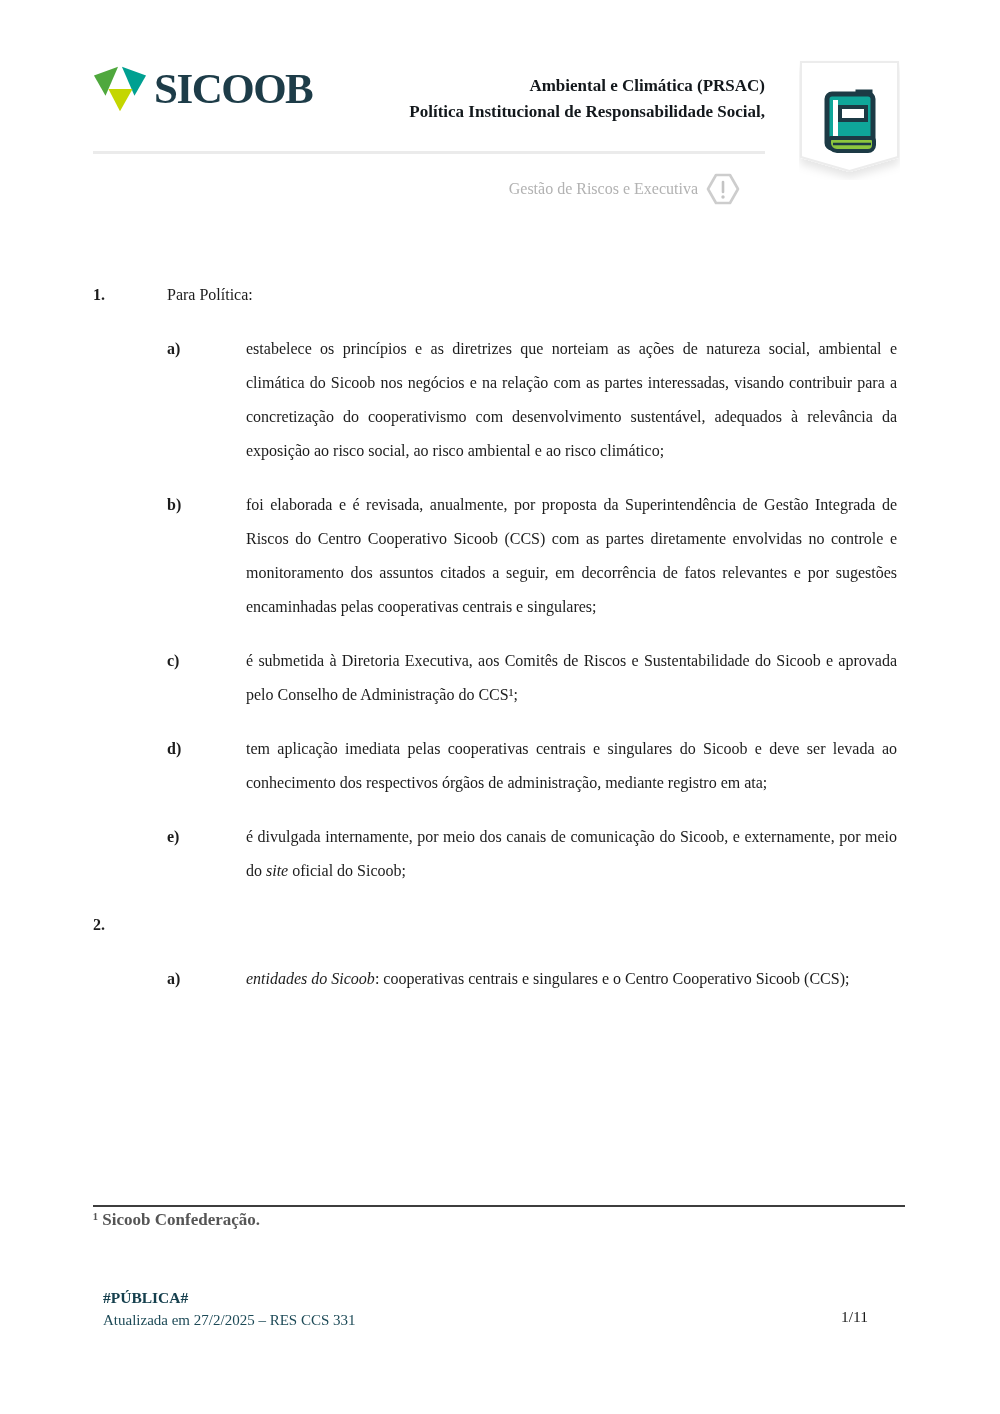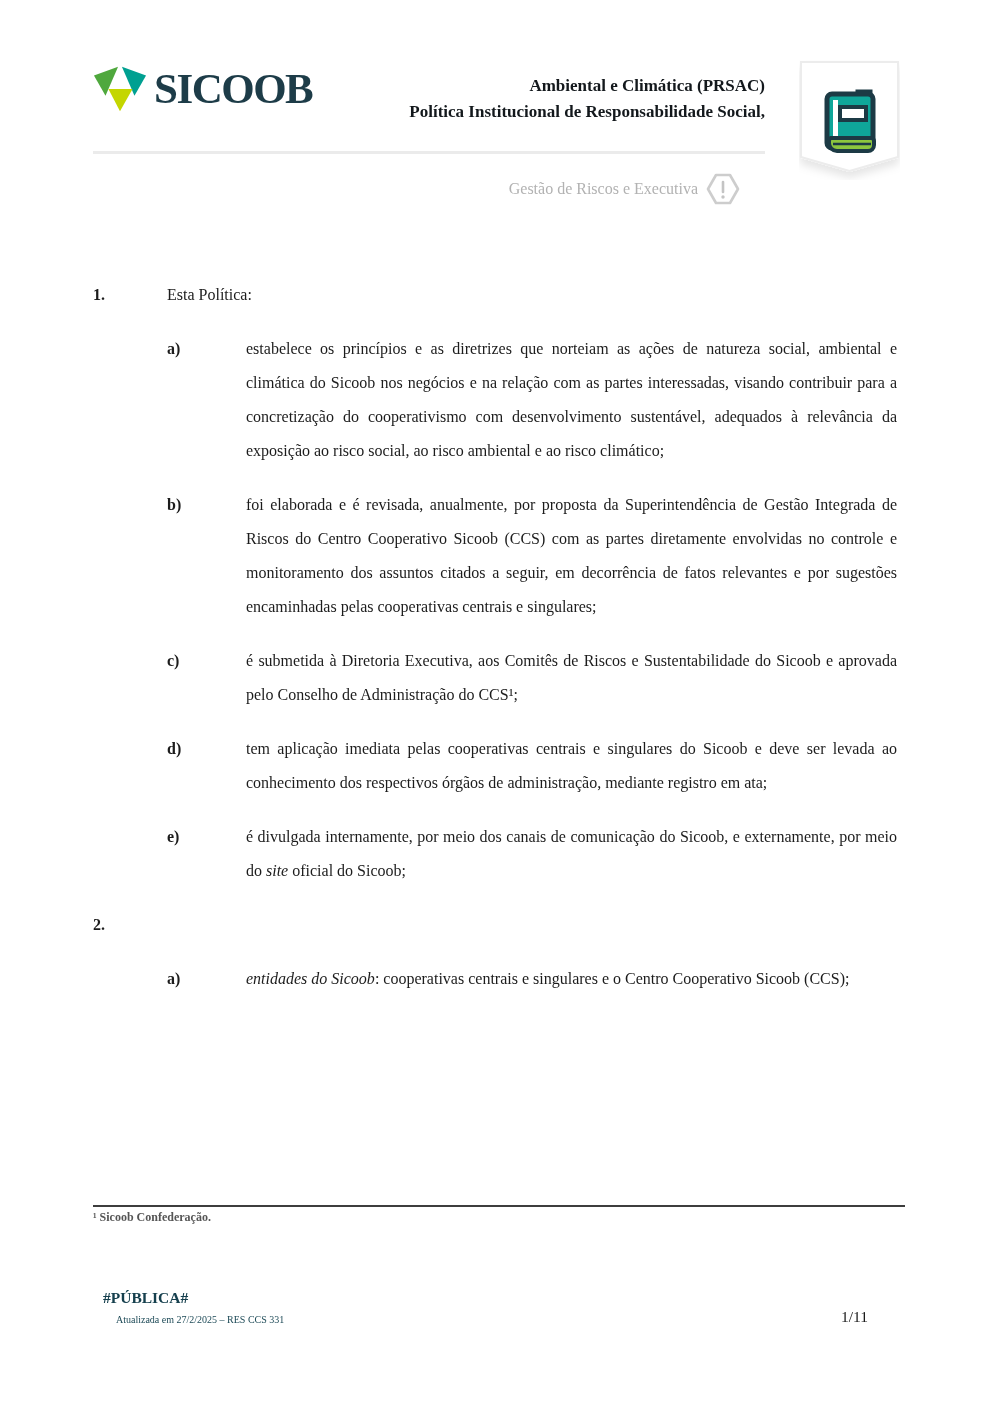--- a/index.html
+++ b/index.html
@@ -25,25 +25,25 @@
   
   .content { position:absolute; left:93px; top:278px; width:812px; font-size:16px; line-height:34px; }
   .sec-head { display:flex; margin-bottom:20px; }
   .sec-num { width:74px; flex:none; font-weight:bold; }
   .item { position:relative; margin-left:74px; padding-left:71px; margin-bottom:20px; }
   .item-label { position:absolute; left:0; top:0; font-weight:bold; }
   .item-text { margin:8px; text-align:justify; }
   .item-text i { font-style:italic; }
   
   .footnote-rule { position:absolute; left:93px; top:1205px; width:812px; height:2px; background:#3d3d3d; }
-  .footnote-text { position:absolute; left:93px; top:1210px; font-size:12px; font-weight:bold; color:#555555; }
+  .footnote-text { position:absolute; left:93px; top:1210px; font-size:17px; font-weight:bold; color:#555555; }
   
   .footer-left { position:absolute; left:103px; top:1287px; line-height:22px; }
   .classification { font-weight:bold; font-size:15.5px; color:#16404e; }
-  .updated { font-size:10px; color:#1d4a57;margin-left:13px; }
+  .updated { font-size:15px; color:#1d4a57; }
   .page-num { position:absolute; right:132px; top:1308px; font-size:15.5px; color:#1a1a1a; }
 </style>
 </head>
 <body>
 
 <div class="page">
 
   <div class="logo">
     <svg class="logo-mark" viewBox="0 0 56 50" aria-hidden="true">
       <polygon points="1,12 26,3 13,33" fill="#4FA83D"></polygon>
@@ -87,21 +87,21 @@
       <polygon points="2,18 10,4 24,4 32,18 24,32 10,32" fill="none" stroke="#cdcdcd" stroke-width="2.6" stroke-linejoin="round"></polygon>
       <line x1="17" y1="11" x2="17" y2="21" stroke="#c4c4c4" stroke-width="2.6" stroke-linecap="round"></line>
       <circle cx="17" cy="26" r="1.7" fill="#c4c4c4"></circle>
     </svg>
   </div>
 
   <div class="content">
 
     <div class="sec-head">
       <span class="sec-num">1.</span>
-      <span class="sec-title">Esta Política:</span>
+      <span class="sec-title">Para Política:</span>
     </div>
 
     <div class="item">
       <span class="item-label">a)</span>
       <p class="item-text">estabelece os princípios e as diretrizes que norteiam as ações de natureza social, ambiental e climática do Sicoob nos negócios e na relação com as partes interessadas, visando contribuir para a concretização do cooperativismo com desenvolvimento sustentável, adequados à relevância da exposição ao risco social, ao risco ambiental e ao risco climático;</p>
     </div>
 
     <div class="item">
       <span class="item-label">b)</span>
       <p class="item-text">foi elaborada e é revisada, anualmente, por proposta da Superintendência de Gestão Integrada de Riscos do Centro Cooperativo Sicoob (CCS) com as partes diretamente envolvidas no controle e monitoramento dos assuntos citados a seguir, em decorrência de fatos relevantes e por sugestões encaminhadas pelas cooperativas centrais e singulares;</p>

